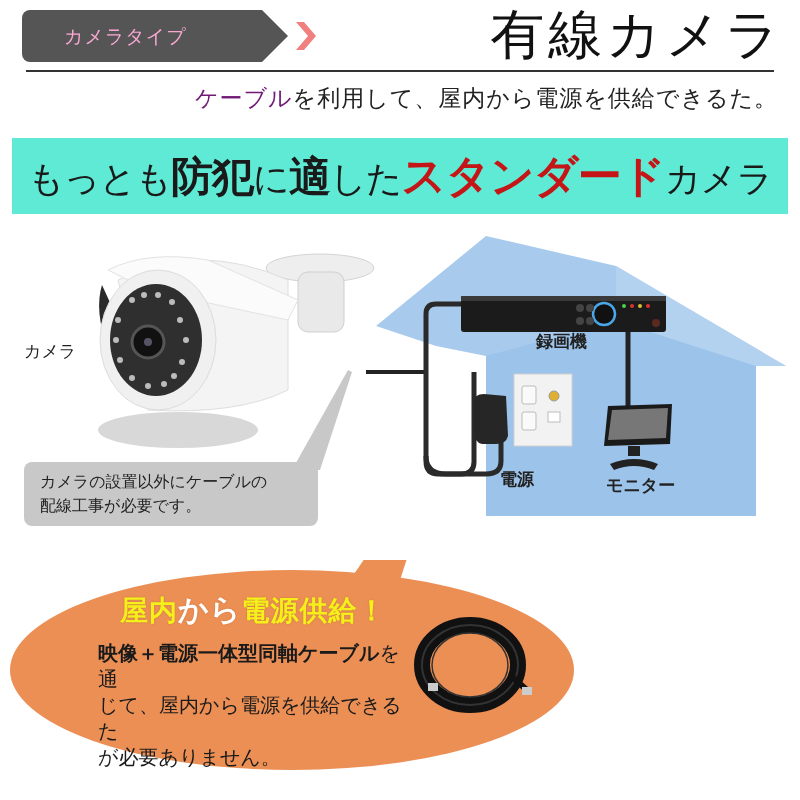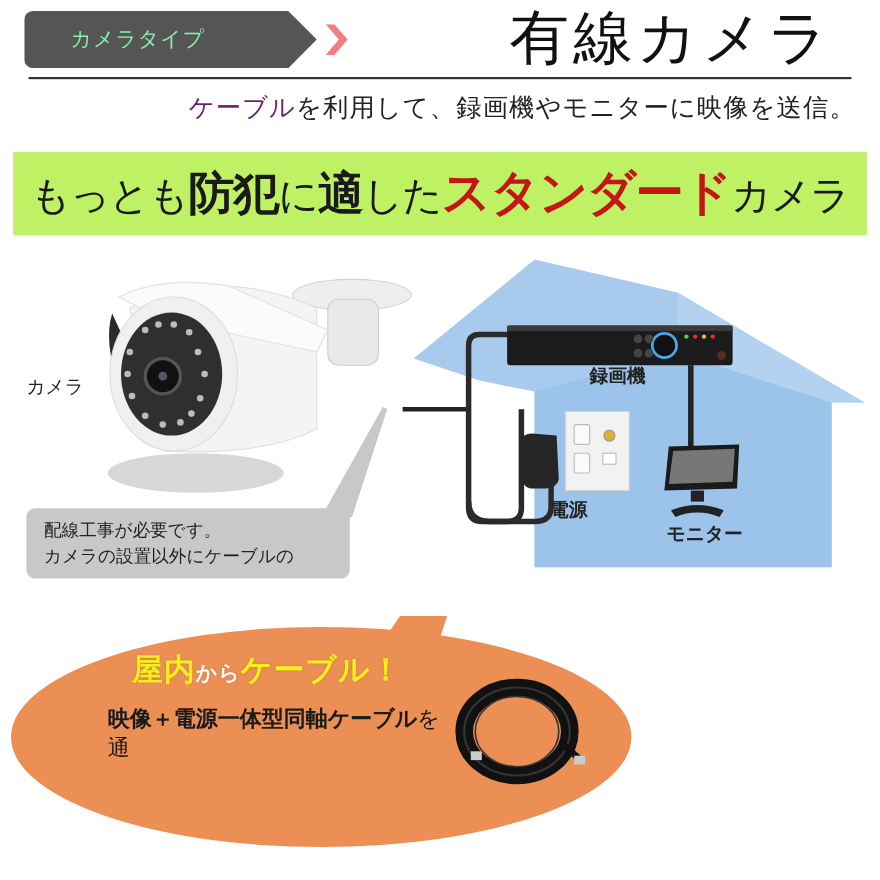--- a/index.html
+++ b/index.html
@@ -1,58 +1,58 @@
 <!DOCTYPE html>
 <html><head>
 <meta charset="utf-8">
 <style>
   html,body{margin:0;padding:0;}
   body{width:800px;height:800px;background:#ffffff;position:relative;overflow:hidden;font-family:"DejaVu Sans","Liberation Sans",sans-serif;color:#222;}
   .abs{position:absolute;}
   
-  .tag{left:22px;top:10px;width:266px;height:52px;background:#555555;border-radius:8px 0 0 8px;clip-path:polygon(0 0,240px 0,266px 26px,240px 52px,0 52px);color:#86efac;font-size:19px;line-height:52px;text-indent:42px;letter-spacing:1px;}
+  .tag{left:22px;top:10px;width:266px;height:52px;background:#555555;border-radius:8px 0 0 8px;clip-path:polygon(0 0,240px 0,266px 26px,240px 52px,0 52px);color:#f9a8d4;font-size:19px;line-height:52px;text-indent:42px;letter-spacing:1px;}
   .tag-arrow{left:296px;top:22px;width:20px;height:28px;}
-  .title{right:43px;top:2px;font-size:54px;line-height:66px;font-weight:300;color:#111;letter-spacing:4px;}
+  .title{right:16px;top:2px;font-size:54px;line-height:66px;font-weight:300;color:#111;letter-spacing:4px;}
   .rule{left:26px;top:70px;width:748px;height:2px;background:#333;}
   .subtitle{right:22px;top:80px;font-size:23px;line-height:36px;color:#222;letter-spacing:1px;}
   .subtitle .red{color:#701a75;}
-  .banner{left:12px;top:138px;width:776px;height:76px;background:#bef264;}
+  .banner{left:12px;top:138px;width:776px;height:76px;background:#5eead4;}
   .banner-text{left:0;top:0;width:776px;text-align:center;font-size:36px;line-height:76px;color:#1a1a1a;white-space:nowrap;letter-spacing:-1px;}
   .banner-text .big{font-size:42px;font-weight:bold;}
   .banner-text .red{color:#c41616;font-size:44px;font-weight:bold;}
   
   .house{left:366px;top:226px;width:430px;height:290px;}
   
   .camera{left:88px;top:240px;width:290px;height:220px;}
   .lbl{font-size:17px;color:#222;}
   .cam-label{left:24px;top:340px;}
   .note{left:24px;top:462px;width:294px;height:64px;background:#c8c8c8;border-radius:8px;font-size:16px;line-height:24px;padding:8px 0 0 16px;box-sizing:border-box;color:#222;}
   .bubble{left:0;top:560px;width:580px;height:240px;}
   .bubble-title{left:120px;top:590px;font-size:28px;font-weight:bold;color:#f5f01a;letter-spacing:1px;text-shadow:0 0 2px rgba(120,60,0,.3);}
-  .bubble-title .wht{color:#fff;font-size:19px;}
+  .bubble-title .wht{color:#fff;font-size:30px;}
   .bubble-body{left:98px;top:640px;width:320px;font-size:20px;line-height:26px;color:#1a1a1a;}
   .bubble-body b{font-weight:bold;}
   .cable{left:410px;top:615px;width:130px;height:100px;}
   .recorder-label{left:536px;top:330px;font-size:17px;font-weight:bold;color:#222;font-family:Liberation Mono, monospace;}
-  .power-label{left:500px;top:452px;font-size:17px;font-weight:bold;color:#222;}
+  .power-label{left:500px;top:468px;font-size:17px;font-weight:bold;color:#222;}
   .monitor-label{left:606px;top:474px;font-size:17px;font-weight:bold;color:#222;}
 </style>
 </head>
 <body>
 
 <div class="abs tag">
   <span>カメラタイプ</span>
 </div>
 <svg class="abs tag-arrow" viewBox="0 0 20 28">
   <polygon points="0,0 8,0 20,14 8,28 0,28 12,14" fill="#f08080"></polygon>
 </svg>
 <div class="abs title">有線カメラ</div>
 <div class="abs rule"></div>
 <div class="abs subtitle">
-  <span class="red">ケーブル</span><span>を利用して、録画機やモニターに映像を送信。</span>
+  <span class="red">ケーブル</span><span>を利用して、屋内から電源を供給できるた。</span>
 </div>
 
 <div class="abs banner">
   <div class="abs banner-text">
     <span>もっとも</span><span class="big">防犯</span><span>に</span><span class="big">適</span><span>した</span><span class="red">スタンダード</span><span>カメラ</span>
   </div>
 </div>
 
 <svg class="abs house" viewBox="0 0 430 290">
   <polygon points="10,100 120,10 250,40 420,140 390,140 390,290 120,290 120,130 70,120" fill="#a8cbed"></polygon>
@@ -129,33 +129,35 @@
 <div class="abs lbl cam-label">カメラ</div>
 
 <div class="abs recorder-label">録画機</div>
 <div class="abs power-label">電源</div>
 <div class="abs monitor-label">モニター</div>
 
 <svg class="abs" style="left:280px;top:360px;width:80px;height:110px;" viewBox="0 0 80 110">
   <polygon points="12,110 68,10 72,12 40,110" fill="#c8c8c8"></polygon>
 </svg>
 <div class="abs note">
+  <div>カメラの設置以外にケーブルの</div>
   <div>配線工事が必要です。</div>
-  <div>カメラの設置以外にケーブルの</div>
 </div>
 
 <svg class="abs bubble" viewBox="0 0 580 240">
   <polygon points="350,20 425,-90 435,-88 400,20" fill="#ec8f55"></polygon>
   <ellipse cx="292" cy="110" rx="282" ry="100" fill="#ec8f55"></ellipse>
 </svg>
 <div class="abs bubble-title">
-  <span>屋内</span><span class="wht">から</span><span>ケーブル！</span>
+  <span>屋内</span><span class="wht">から</span><span>電源供給！</span>
 </div>
 <div class="abs bubble-body">
   <div><b>映像＋電源一体型同軸ケーブル</b><span>を通</span></div>
+  <div>じて、屋内から電源を供給できるた</div>
+  <div>が必要ありません。</div>
 </div>
 
 <svg class="abs cable" viewBox="0 0 130 100">
   <ellipse cx="60" cy="50" rx="48" ry="40" fill="none" stroke="#111" stroke-width="16"></ellipse>
   <ellipse cx="60" cy="50" rx="48" ry="40" fill="none" stroke="#333" stroke-width="2"></ellipse>
   <ellipse cx="60" cy="50" rx="38" ry="32" fill="none" stroke="#333" stroke-width="1.5"></ellipse>
   <path d="M100,60 L118,76" stroke="#111" stroke-width="6"></path>
   <rect x="112" y="72" width="10" height="8" fill="#ccc"></rect>
   <rect x="18" y="68" width="10" height="8" fill="#ccc"></rect>
 </svg>

